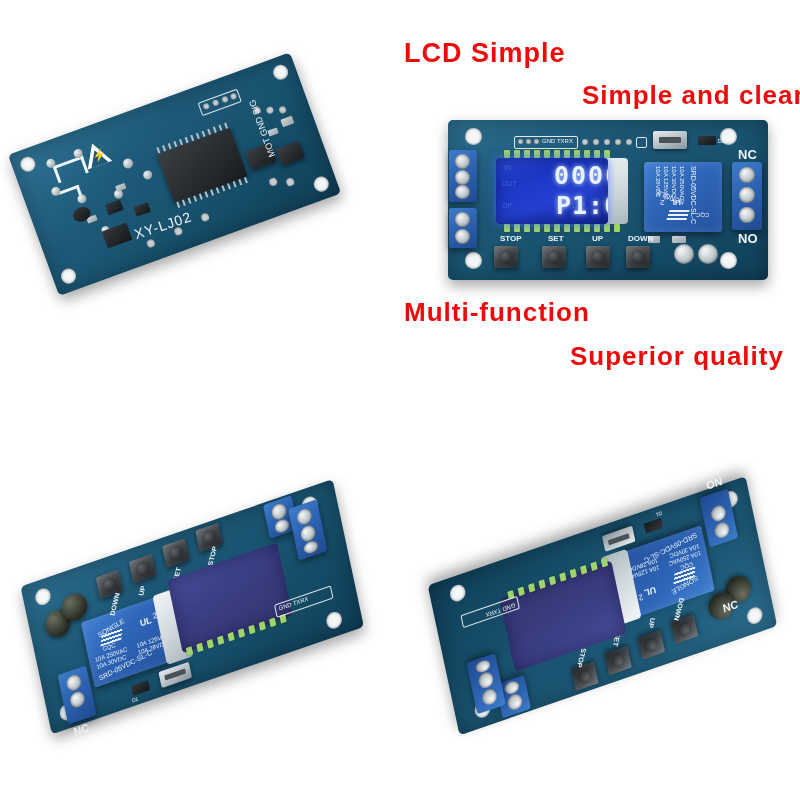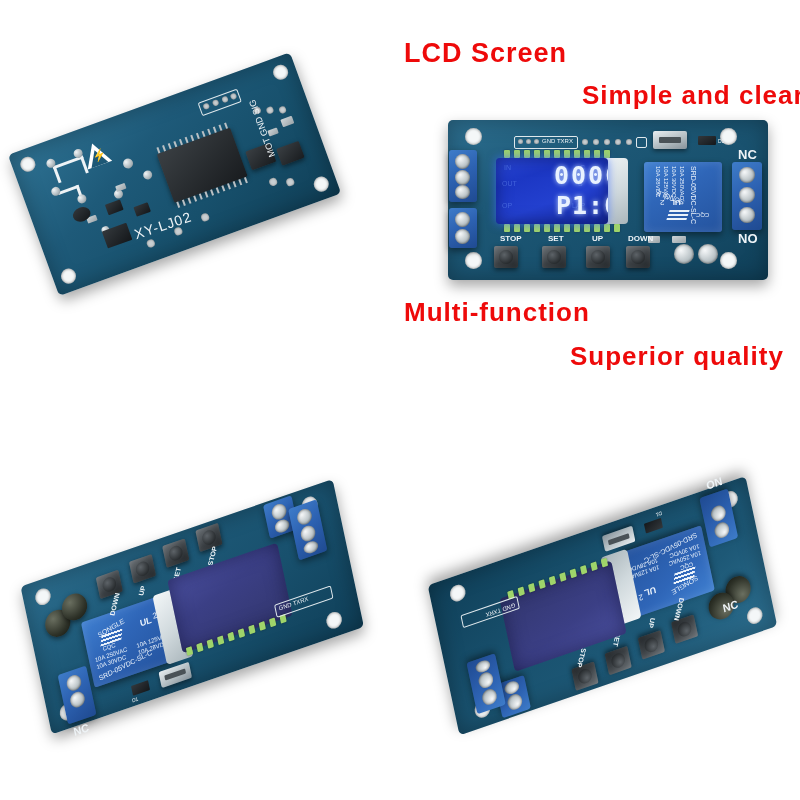--- a/index.html
+++ b/index.html
@@ -85,21 +85,21 @@
   .trace{position:absolute;background:rgba(120,170,200,.30);}
   .solder{position:absolute;border-radius:50%;
           background:radial-gradient(circle at 35% 30%,#f0f4f6,#aab4b9 62%,#6f7a80);}
   .greenpad{position:absolute;background:#9fd46a;border-radius:1px;box-shadow:0 0 2px rgba(0,0,0,.4);}
 </style>
 </head>
 <body>
 
 <div id="stage">
 
-  <div class="caption" id="cap1">LCD Screen</div>
+  <div class="caption" id="cap1">LCD Simple</div>
   <div class="caption" id="cap2">Simple and clear</div>
   <div class="caption" id="cap3">Multi-function</div>
   <div class="caption" id="cap4">Superior quality</div>
 
   <div class="board" style="left:0px;top:30px;width:360px;height:320px;">
     <div style="position:absolute;left:10px;top:10px;width:330px;height:300px;
                 transform:rotate(-20deg);transform-origin:50% 50%;">
       <div class="pcb" style="left:20px;top:60px;width:300px;height:150px;
                   background:linear-gradient(150deg,#2f7394 0%,#1e5a79 35%,#17506c 65%,#103f57 100%);">
         <div class="hole" style="left:8px;top:8px;width:15px;height:15px;"></div>

